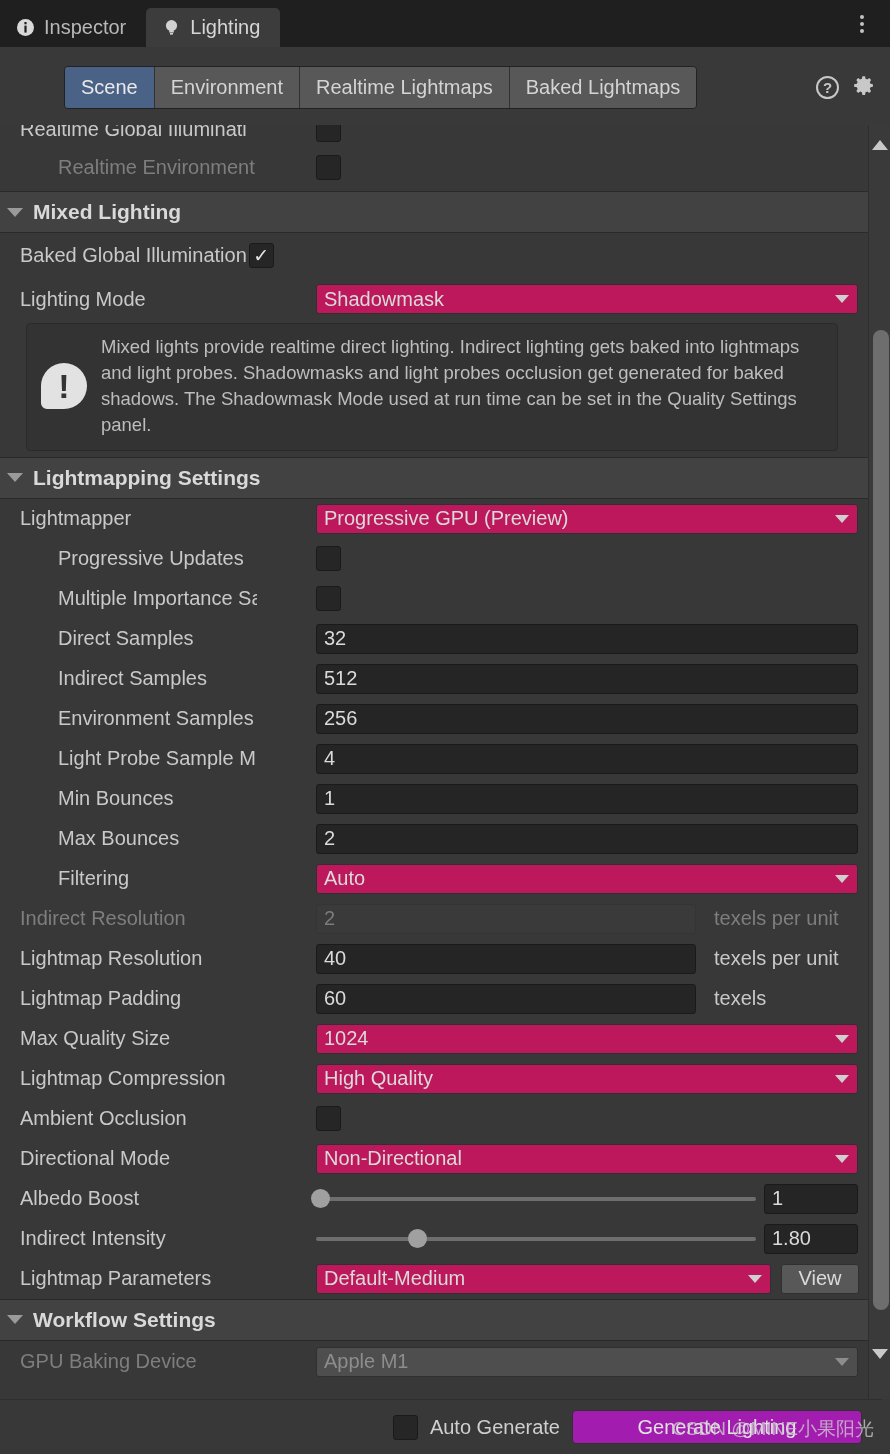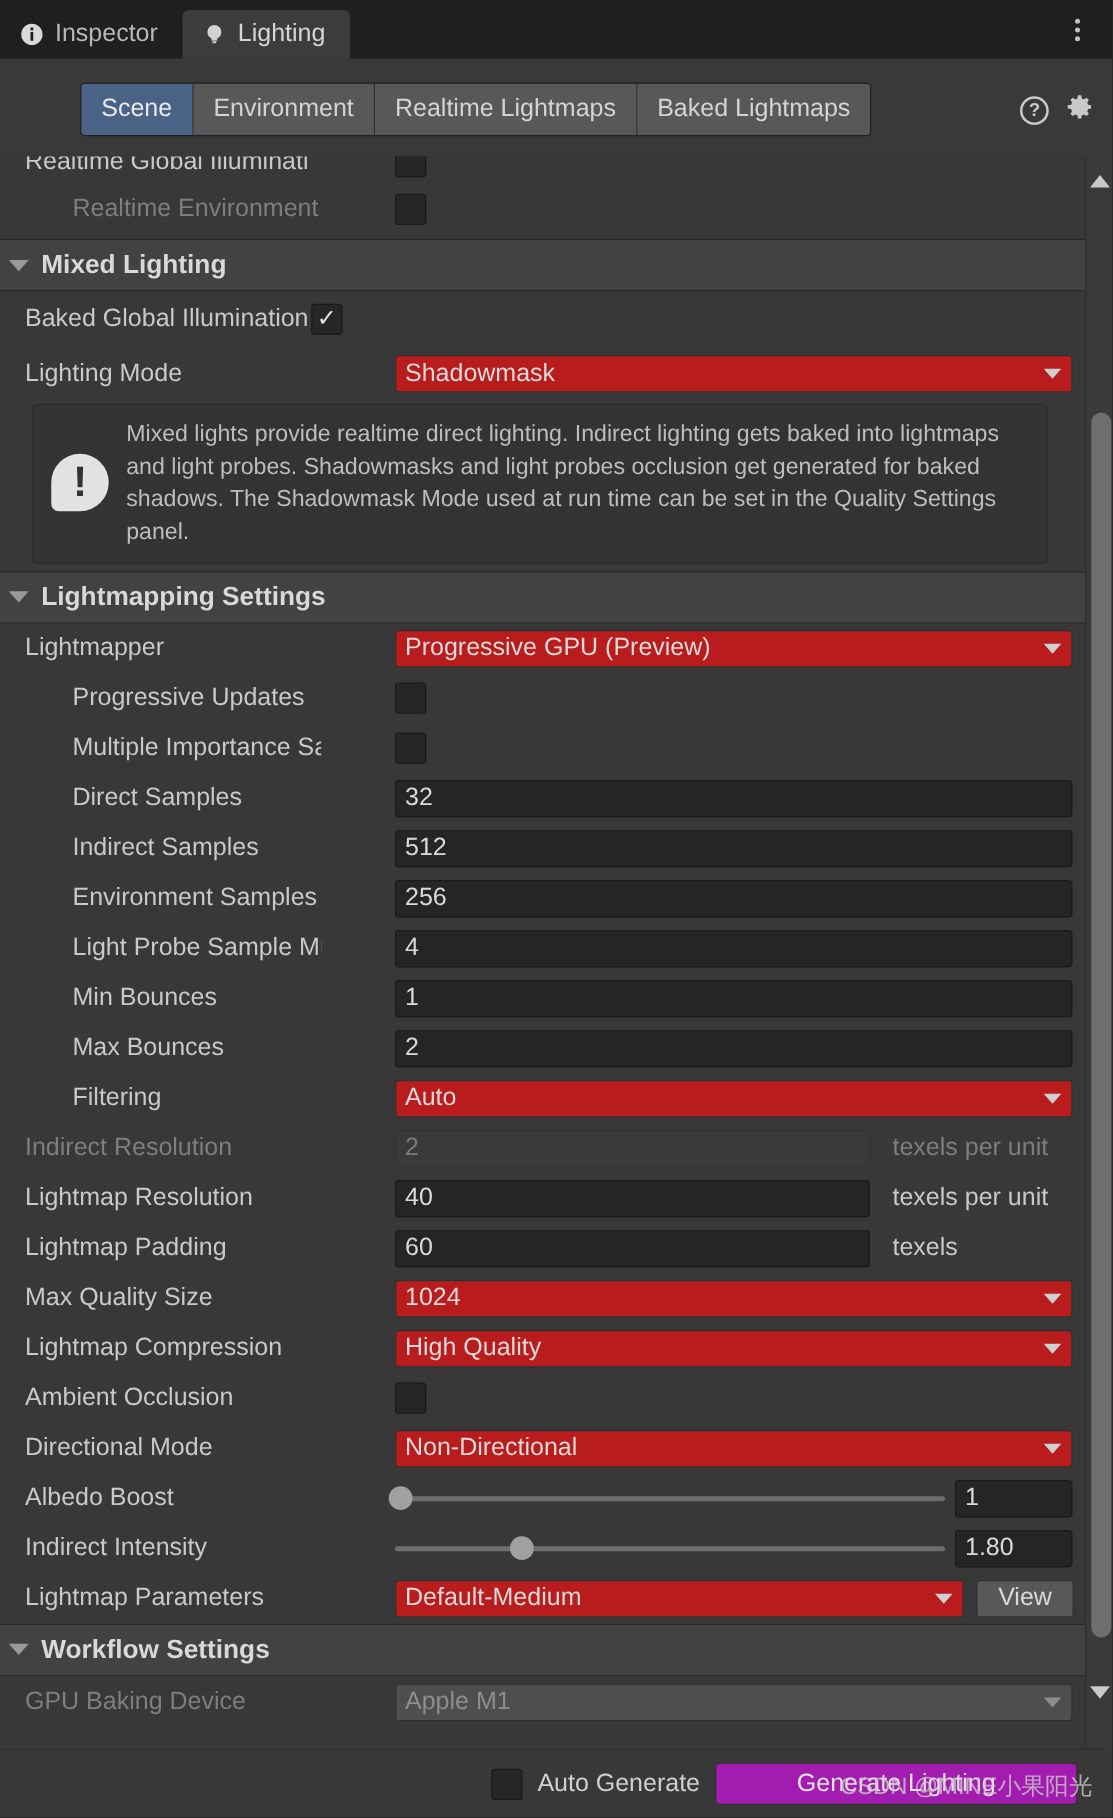--- a/index.html
+++ b/index.html
@@ -184,21 +184,21 @@
     box-sizing: border-box;
     display: flex;
     align-items: center;
     justify-content: center;
     color: #e4e4e4;
     font-size: 19px;
     line-height: 1;
   }
   .dropdown {
     height: 30px;
-    background: #b91c1c;
+    background: #be185d;
     border: 1px solid #303030;
     border-radius: 3px;
     display: flex;
     align-items: center;
     justify-content: space-between;
     padding: 0 8px 0 7px;
     font-size: 20px;
     color: #dadada;
     box-sizing: border-box;
   }

